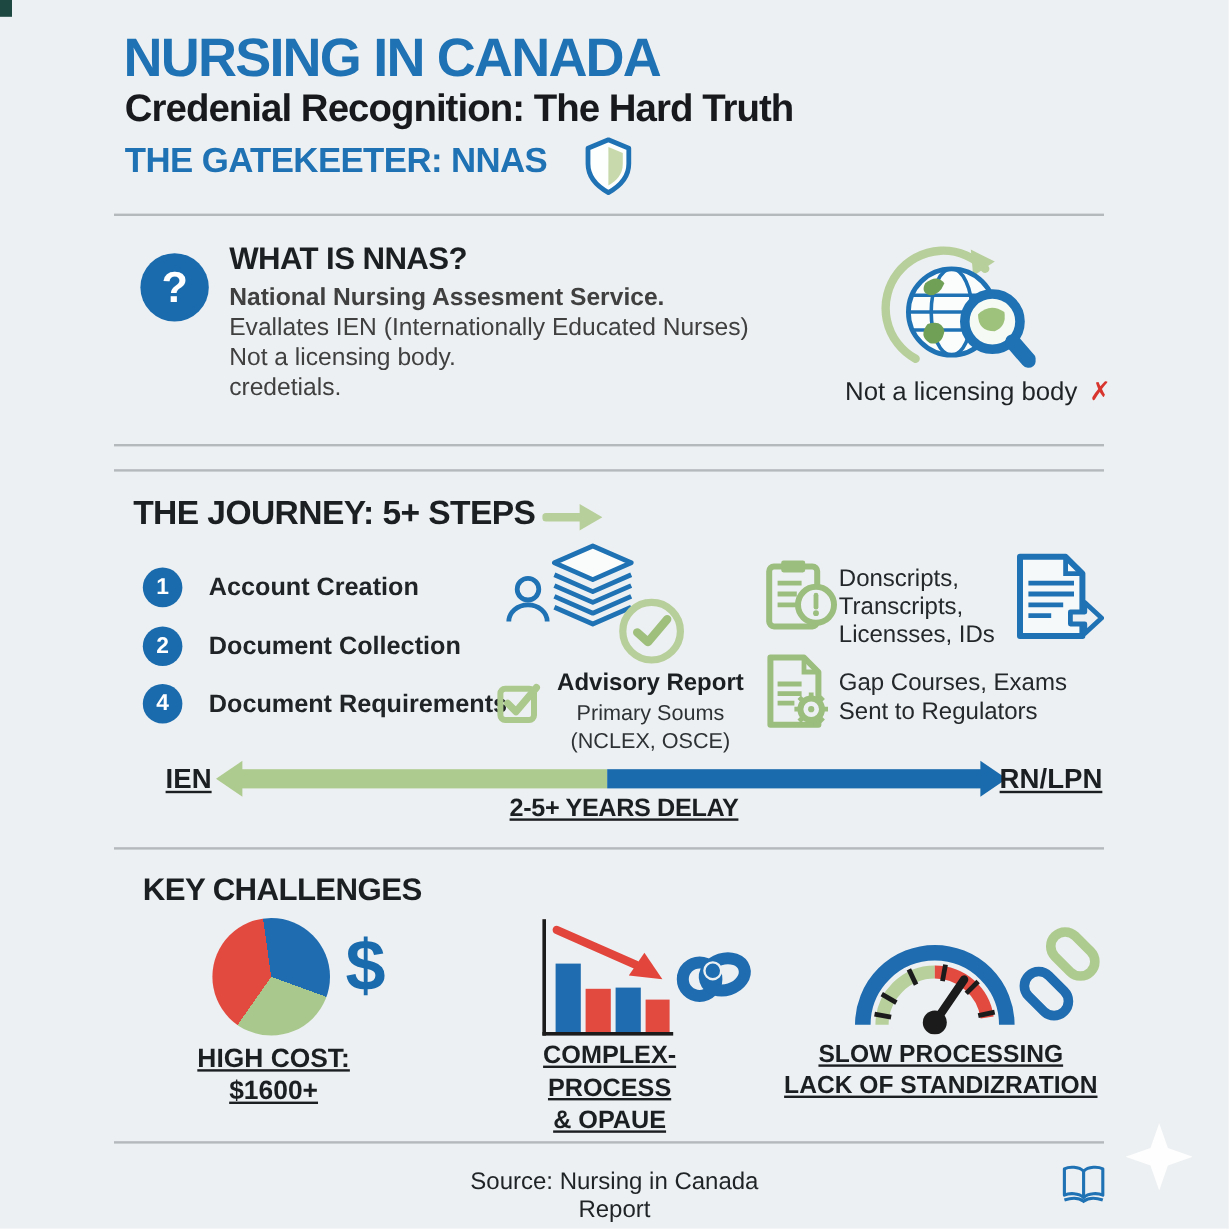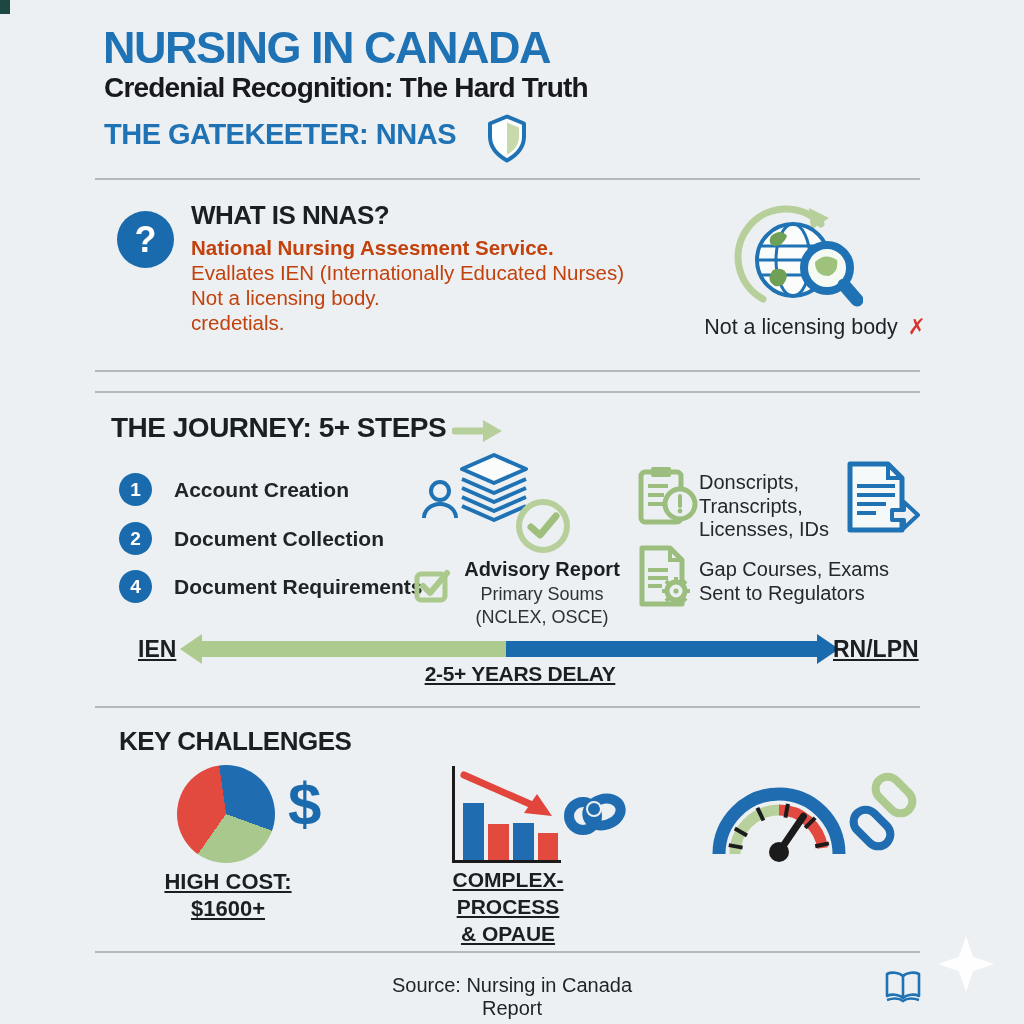--- a/index.html
+++ b/index.html
@@ -23,34 +23,34 @@
   svg{display:block;}
 </style>
 </head>
 <body>
 
 <div id="poster">
 
   <div class="abs" style="left:0;top:0;width:10px;height:14px;background:#1d4842;"></div>
 
   <div class="abs blue" style="left:103px;top:22px;font-size:45px;font-weight:800;letter-spacing:-1.5px;">NURSING IN CANADA</div>
-  <div class="abs" style="left:104px;top:72px;font-size:28px;font-weight:700;letter-spacing:-0.8px;color:#17191c;">Credenial Recognition: The Hard Truth</div>
+  <div class="abs" style="left:104px;top:72px;font-size:32px;font-weight:700;letter-spacing:-0.8px;color:#17191c;">Credenial Recognition: The Hard Truth</div>
   <div class="abs blue" style="left:104px;top:118px;font-size:29px;font-weight:700;letter-spacing:-0.5px;">THE GATEKEETER: NNAS</div>
   <svg class="abs" style="left:487px;top:114px;" width="40" height="49" viewBox="0 0 40 48">
     <path d="M20 2 L37 9 V22 C37 34 29 41 20 46 C11 41 3 34 3 22 V9 Z" fill="#fdfefe" stroke="#1f72b4" stroke-width="4" stroke-linejoin="round"></path>
     <path d="M20 8 L32 13 V22 C32 31 27 36 20 40 Z" fill="#c8daab"></path>
   </svg>
 
   <div class="divider" style="top:178px;"></div>
 
   <div class="abs" style="left:117px;top:211px;width:57px;height:57px;border-radius:50%;background:#1a6bad;
               display:flex;align-items:center;justify-content:center;color:#fff;
               font-size:36px;font-weight:700;">?</div>
   <div class="abs" style="left:191px;top:200px;font-size:26px;font-weight:700;letter-spacing:-0.5px;">WHAT IS NNAS?</div>
-  <div class="abs" style="left:191px;top:235px;font-size:20.5px;line-height:25px;color:#c2410c;">
+  <div class="abs" style="left:191px;top:235px;font-size:20.5px;line-height:25px;color:#404040;">
     <div style="font-weight:600;">National Nursing Assesment Service.</div>
     <div>Evallates IEN (Internationally Educated Nurses)</div>
     <div>Not a licensing body.</div>
     <div>credetials.</div>
   </div>
 
   <svg class="abs" style="left:733px;top:196px;" width="130" height="122" viewBox="0 0 130 122">
     <path d="M 30 103 A 48 48 0 1 1 88 28" fill="none" stroke="#b7cf9b" stroke-width="7" stroke-linecap="round"></path>
     <polygon points="76,12 96,22 78,34" fill="#b7cf9b"></polygon>
     <circle cx="60" cy="64" r="36" fill="#fbfdfd" stroke="#1f72b4" stroke-width="4"></circle>
@@ -210,20 +210,24 @@
       <line x1="39.6" y1="81.6" x2="25.8" y2="79.1"></line>
       <line x1="44" y1="69.5" x2="31.8" y2="62.5"></line>
       <line x1="60.4" y1="54.5" x2="54.4" y2="41.8"></line>
       <line x1="82.4" y1="51.6" x2="84.9" y2="37.8"></line>
       <line x1="102.2" y1="61.8" x2="112.1" y2="51.9"></line>
       <line x1="112.2" y1="80.3" x2="125.9" y2="77.4"></line>
     </g>
     <line x1="76" y1="86" x2="100.4" y2="50.3" stroke="#1b1b1b" stroke-width="7" stroke-linecap="round"></line>
     <circle cx="76" cy="86" r="10" fill="#1b1b1b"></circle>
   </svg>
+  <div class="abs center bold" style="left:638px;top:866px;width:292px;font-size:20.5px;line-height:26px;">
+    <div>SLOW PROCESSING</div>
+    <div>LACK OF STANDIZRATION</div>
+  </div>
 
   <svg class="abs" style="left:846px;top:768px;" width="74" height="90" viewBox="0 0 74 90">
     <g transform="translate(48,27) rotate(-45)">
       <rect x="-12" y="-21" width="24" height="42" rx="12" fill="none" stroke="#aecb8f" stroke-width="8"></rect>
     </g>
     <g transform="translate(26,60) rotate(-45)">
       <rect x="-12" y="-21" width="24" height="42" rx="12" fill="none" stroke="#1f6cb0" stroke-width="8"></rect>
     </g>
   </svg>
 

